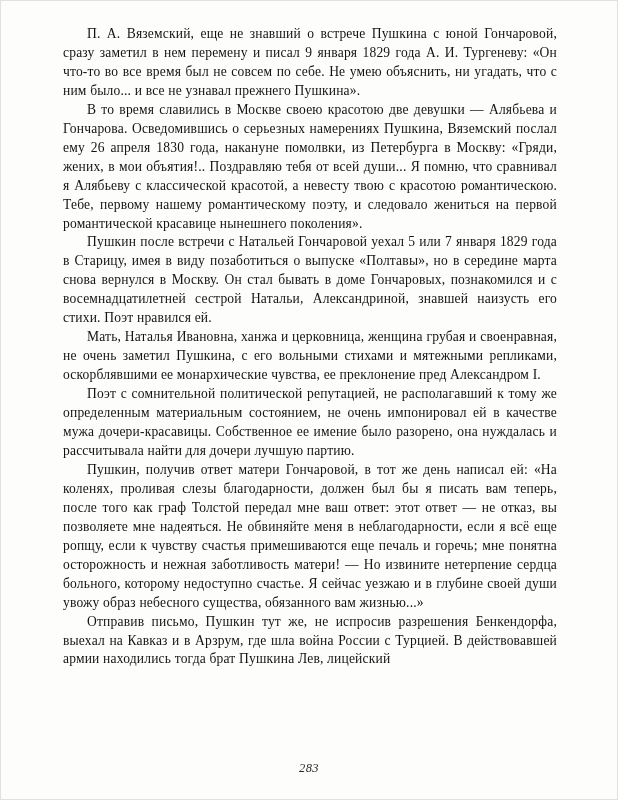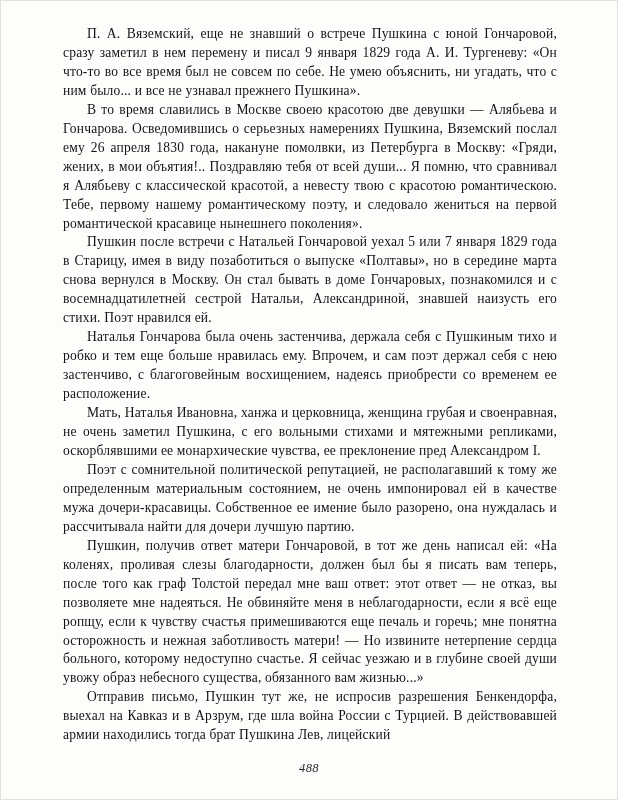--- a/index.html
+++ b/index.html
@@ -58,22 +58,21 @@
 </style>
 </head>
 <body>
 
 <div class="page">
 
   <div class="text-block">
     <p class="para">П. А. Вяземский, еще не знавший о встрече Пушкина с юной Гончаровой, сразу заметил в нем перемену и писал 9 января 1829 года А. И. Тургеневу: «Он что-то во все время был не совсем по себе. Не умею объяснить, ни угадать, что с ним было... и все не узнавал прежнего Пушкина».</p>
     <p class="para">В то время славились в Москве своею красотою две девушки — Алябьева и Гончарова. Осведомившись о серьезных намерениях Пушкина, Вяземский послал ему 26 апреля 1830 года, накануне помолвки, из Петербурга в Москву: «Гряди, жених, в мои объятия!.. Поздравляю тебя от всей души... Я помню, что сравнивал я Алябьеву с классической красотой, а невесту твою с красотою романтическою. Тебе, первому нашему романтическому поэту, и следовало жениться на первой романтической красавице нынешнего поколения».</p>
     <p class="para">Пушкин после встречи с Натальей Гончаровой уехал 5 или 7 января 1829 года в Старицу, имея в виду позаботиться о выпуске «Полтавы», но в середине марта снова вернулся в Москву. Он стал бывать в доме Гончаровых, познакомился и с восемнадцатилетней сестрой Натальи, Александриной, знавшей наизусть его стихи. Поэт нравился ей.</p>
-    <p class="para">Наталья Гончарова была очень застенчива, держала себя с Пушкиным тихо и робко и тем еще больше нравилась ему. Впрочем, и сам поэт держал себя с нею застенчиво, с благоговейным восхищением, надеясь приобрести со временем ее расположение.</p>
     <p class="para">Мать, Наталья Ивановна, ханжа и церковница, женщина грубая и своенравная, не очень заметил Пушкина, с его вольными стихами и мятежными репликами, оскорблявшими ее монархические чувства, ее преклонение пред Александром I.</p>
     <p class="para">Поэт с сомнительной политической репутацией, не располагавший к тому же определенным материальным состоянием, не очень импонировал ей в качестве мужа дочери-красавицы. Собственное ее имение было разорено, она нуждалась и рассчитывала найти для дочери лучшую партию.</p>
     <p class="para">Пушкин, получив ответ матери Гончаровой, в тот же день написал ей: «На коленях, проливая слезы благодарности, должен был бы я писать вам теперь, после того как граф Толстой передал мне ваш ответ: этот ответ — не отказ, вы позволяете мне надеяться. Не обвиняйте меня в неблагодарности, если я всё еще ропщу, если к чувству счастья примешиваются еще печаль и горечь; мне понятна осторожность и нежная заботливость матери! — Но извините нетерпение сердца больного, которому недоступно счастье. Я сейчас уезжаю и в глубине своей души увожу образ небесного существа, обязанного вам жизнью...»</p>
     <p class="para">Отправив письмо, Пушкин тут же, не испросив разрешения Бенкендорфа, выехал на Кавказ и в Арзрум, где шла война России с Турцией. В действовавшей армии находились тогда брат Пушкина Лев, лицейский</p>
   </div>
 
-  <div class="page-number">488</div>
+  <div class="page-number">283</div>
 
 </div>
 
 </body></html>

